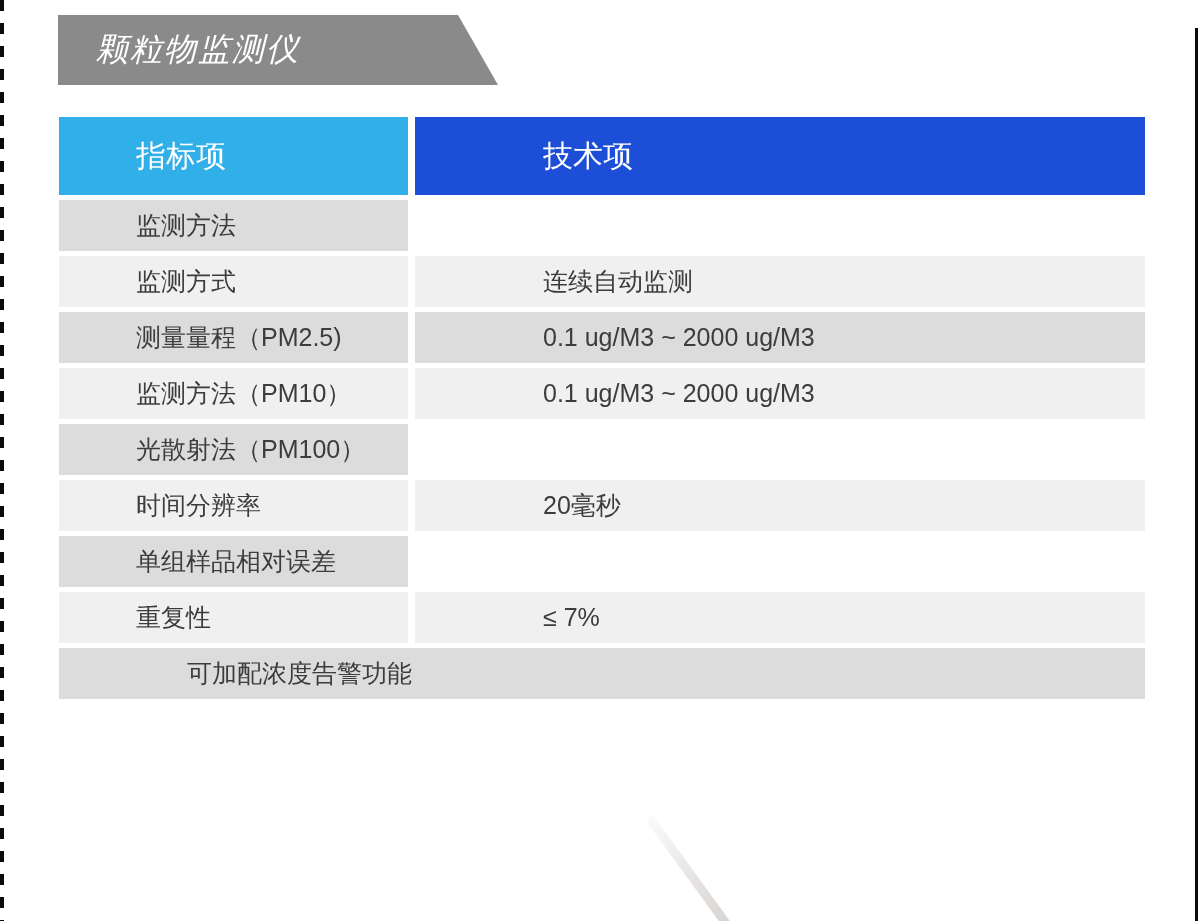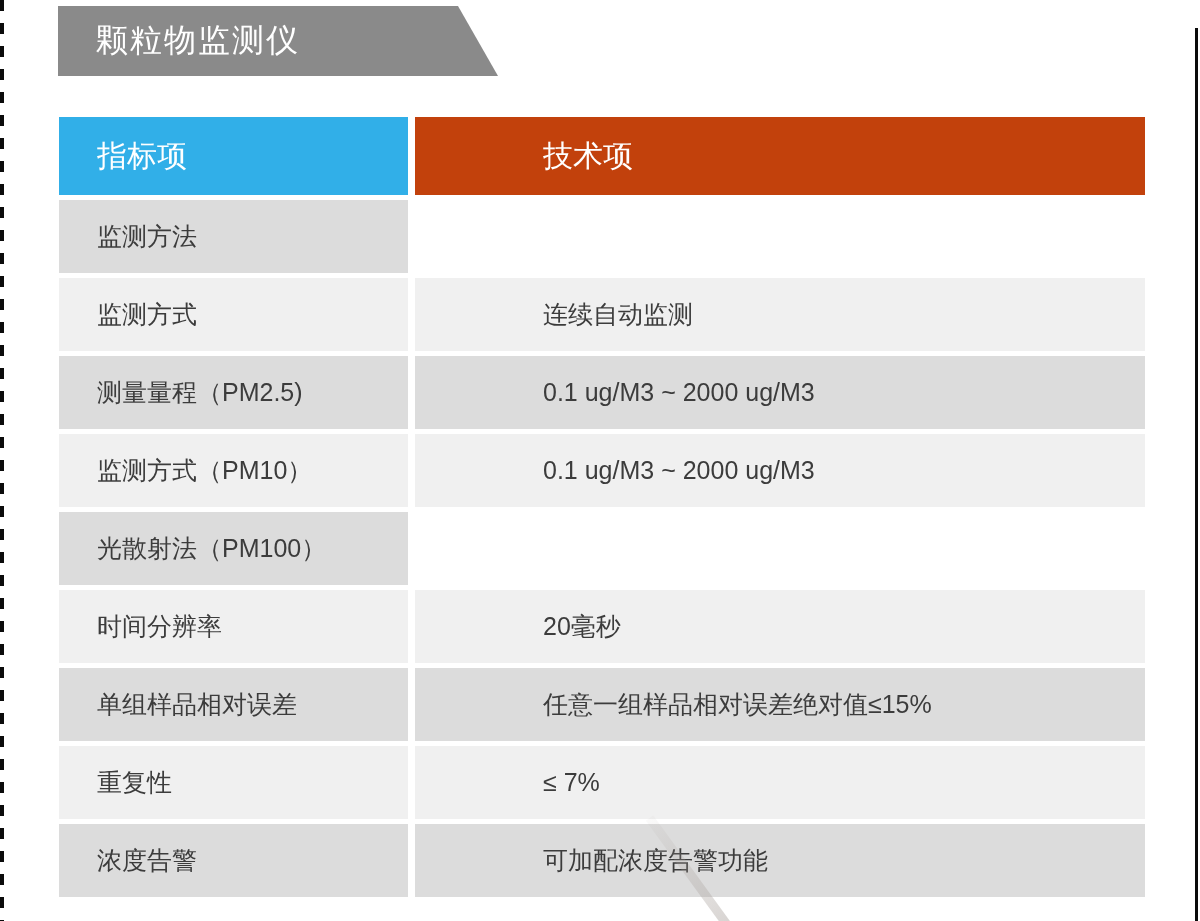--- a/index.html
+++ b/index.html
@@ -22,25 +22,26 @@
   .right-solid-border {
     position: absolute;
     left: 1195px; top: 28px;
     width: 3px; height: 893px;
     background: #0b0b0b;
   }
 
   
   .banner {
     position: absolute;
-    left: 58px; top: 6px;
+    left: 58px; top: 15px;
     width: 440px; height: 70px;
     clip-path: polygon(0 0, calc(100% - 40px) 0, 100% 100%, 0 100%);
     display: flex;
     align-items: center;
+    font-style: italic;
   }
   .banner-title {
     padding-left: 38px;
     font-size: 32px;
     letter-spacing: 2px;
     font-weight: 400;
   }
 
   
   .spec-table {
@@ -51,30 +52,30 @@
   .t-row {
     display: flex;
     gap: 7px;
     margin-bottom: 5px;
   }
   .t-cell {
     display: flex;
     align-items: center;
     box-sizing: border-box;
   }
-  .t-cell.c-left  { width: 349px; padding-left: 38px; }
+  .t-cell.c-left  { width: 349px; padding-left: 77px; }
   .t-cell.c-right { flex: 1;      padding-left: 128px; }
 
   .header-row .t-cell {
     height: 78px;
     color: #ffffff;
     font-size: 30px;
   }
   .body-rows .t-row .t-cell {
-    height: 73px;
+    height: 51px;
     font-size: 25px;
     color: #3c3c3c;
   }
   .body-rows .t-row:nth-child(odd)  .t-cell { background: var(--odd-bg); }
   .body-rows .t-row:nth-child(even) .t-cell { background: var(--even-bg); }
 
   
   .diagonal-artifact {
     position: absolute;
     left: 645px; top: 818px;
@@ -93,55 +94,53 @@
   <div class="left-dashed-border"></div>
   <div class="right-solid-border"></div>
 
   <div class="banner" style="background: rgb(138, 138, 138);">
     <div class="banner-title" style="color: rgb(255, 255, 255);">颗粒物监测仪</div>
   </div>
 
   <div class="spec-table">
     <div class="t-row header-row">
       <div class="t-cell c-left" style="background: rgb(49, 175, 232); color: rgb(255, 255, 255);">指标项</div>
-      <div class="t-cell c-right" style="background: #c2410c; color: rgb(255, 255, 255);">技术项</div>
+      <div class="t-cell c-right" style="background: #1d4ed8; color: rgb(255, 255, 255);">技术项</div>
     </div>
     <div class="body-rows" id="rows">
         <div class="t-row">
           <div class="t-cell c-left">监测方法</div>
         </div>
         <div class="t-row">
           <div class="t-cell c-left">监测方式</div>
           <div class="t-cell c-right">连续自动监测</div>
         </div>
         <div class="t-row">
           <div class="t-cell c-left">测量量程（PM2.5)</div>
           <div class="t-cell c-right">0.1 ug/M3 ~ 2000 ug/M3</div>
         </div>
         <div class="t-row">
-          <div class="t-cell c-left">监测方式（PM10）</div>
+          <div class="t-cell c-left">监测方法（PM10）</div>
           <div class="t-cell c-right">0.1 ug/M3 ~ 2000 ug/M3</div>
         </div>
         <div class="t-row">
           <div class="t-cell c-left">光散射法（PM100）</div>
         </div>
         <div class="t-row">
           <div class="t-cell c-left">时间分辨率</div>
           <div class="t-cell c-right">20毫秒</div>
         </div>
         <div class="t-row">
           <div class="t-cell c-left">单组样品相对误差</div>
-          <div class="t-cell c-right">任意一组样品相对误差绝对值≤15%</div>
         </div>
         <div class="t-row">
           <div class="t-cell c-left">重复性</div>
           <div class="t-cell c-right">≤ 7%</div>
         </div>
         <div class="t-row">
-          <div class="t-cell c-left">浓度告警</div>
           <div class="t-cell c-right">可加配浓度告警功能</div>
         </div>
       </div>
   </div>
 
   <div class="diagonal-artifact"></div>
 
 </div>
 
 </body></html>

